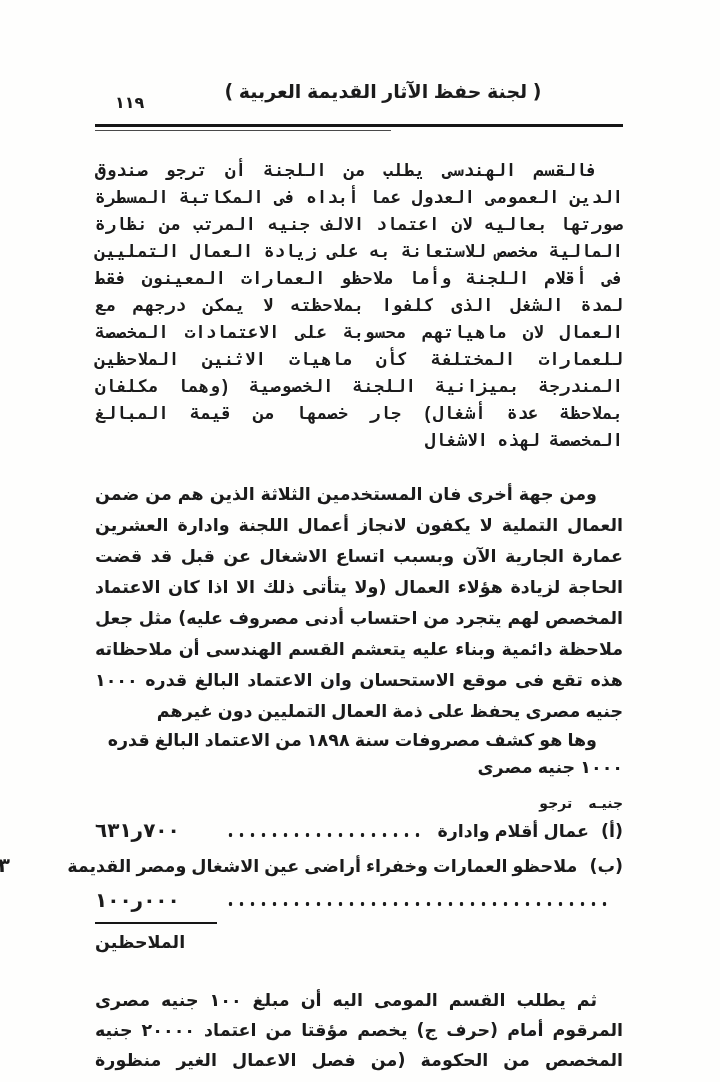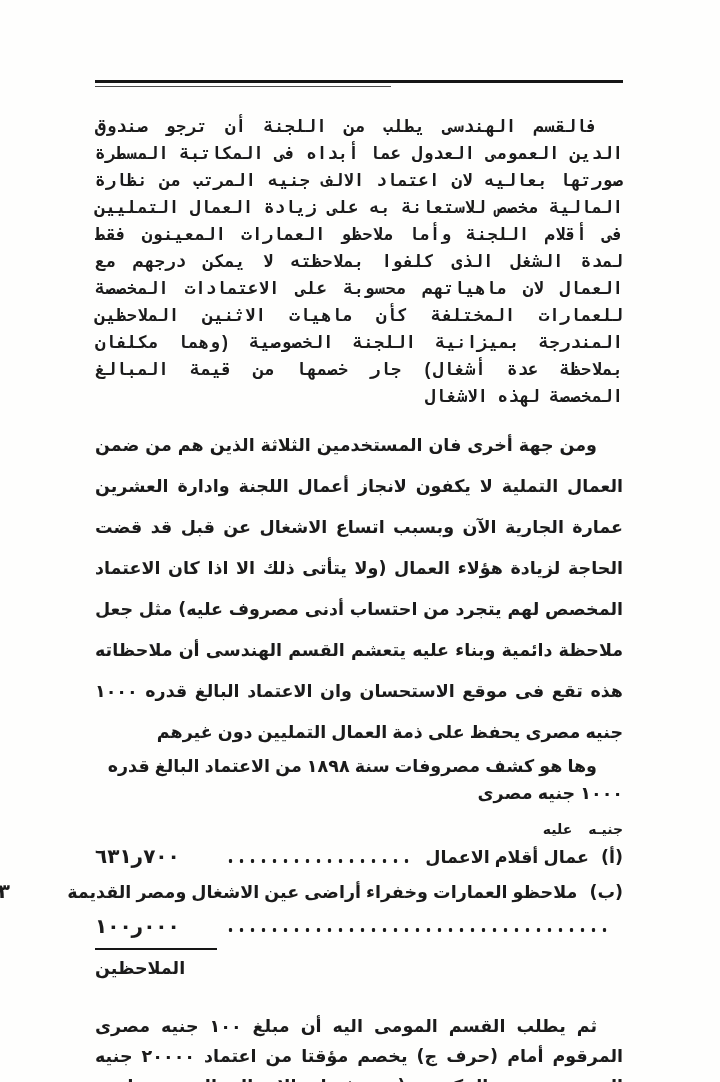--- a/index.html
+++ b/index.html
@@ -35,21 +35,21 @@
     content:""; display:block; height:1px; background:#4a4a4a;
     width:56%; margin:3px auto 0 0;
   }
   
   .para {
     font-size:17.5px; font-weight:bold;
     text-align:justify; text-indent:26px;
     word-spacing:-1px;
   }
   .p1 { margin-top:27px; line-height:27px;font-family:Liberation Mono, monospace; }
-  .p2 { margin-top:14px; line-height:41px; }
+  .p2 { margin-top:24px; line-height:31px; }
   .intro { line-height:27px; text-align:right; }
   .closing { margin-top:28px; line-height:30px; }
   
   .cols-header {
     display:flex; gap:16px;
     width:max-content;
     margin:14px 0 2px auto;   
     padding-left:6px;
     font-size:14px; font-weight:bold;
   }
@@ -82,37 +82,41 @@
     margin-top:3px; line-height:30px;
     font-size:17.5px; font-weight:bold;
   }
 </style>
 </head>
 <body>
 
 <div class="page">
   <div class="content">
 
+    <div class="hdr">
+      <div class="hdr-title">( لجنة حفظ الآثار القديمة العربية )</div>
+      <div class="hdr-pageno">١١٩</div>
+    </div>
     <div class="hdr-rule"></div>
 
     <p class="para p1">فالقسم الهندسى يطلب من اللجنة أن ترجو صندوق الدين العمومى العدول عما أبداه فى المكاتبة المسطرة صورتها بعاليه لان اعتماد الالف جنيه المرتب من نظارة المالية مخصص للاستعانة به على زيادة العمال التمليين فى أقلام اللجنة وأما ملاحظو العمارات المعينون فقط لمدة الشغل الذى كلفوا بملاحظته لا يمكن درجهم مع العمال لان ماهياتهم محسوبة على الاعتمادات المخصصة للعمارات المختلفة كأن ماهيات الاثنين الملاحظين المندرجة بميزانية اللجنة الخصوصية (وهما مكلفان بملاحظة عدة أشغال) جار خصمها من قيمة المبالغ المخصصة لهذه الاشغال</p>
 
     <p class="para p2">ومن جهة أخرى فان المستخدمين الثلاثة الذين هم من ضمن العمال التملية لا يكفون لانجاز أعمال اللجنة وادارة العشرين عمارة الجارية الآن وبسبب اتساع الاشغال عن قبل قد قضت الحاجة لزيادة هؤلاء العمال (ولا يتأتى ذلك الا اذا كان الاعتماد المخصص لهم يتجرد من احتساب أدنى مصروف عليه) مثل جعل ملاحظة دائمية وبناء عليه يتعشم القسم الهندسى أن ملاحظاته هذه تقع فى موقع الاستحسان وان الاعتماد البالغ قدره ١٠٠٠ جنيه مصرى يحفظ على ذمة العمال التمليين دون غيرهم</p>
 
     <p class="para intro">وها هو كشف مصروفات سنة ١٨٩٨ من الاعتماد البالغ قدره ١٠٠٠ جنيه مصرى</p>
 
     <div class="cols-header">
       <span>جنيـه</span>
-      <span>عليه</span>
+      <span>ترجو</span>
     </div>
 
     <div class="exp-row">
       <span class="row-label">
         <span class="row-marker">(أ)</span>
-        <span>عمال أقلام الاعمال</span>
+        <span>عمال أقلام وادارة</span>
       </span>
       <span class="leader"></span>
       <span class="amount">٦٣١ر٧٠٠</span>
     </div>
 
     <div class="exp-row no-dots">
       <span class="row-label">
         <span class="row-marker">(ب)</span>
         <span>ملاحظو العمارات وخفراء أراضى عين الاشغال ومصر القديمة</span>
       </span>

